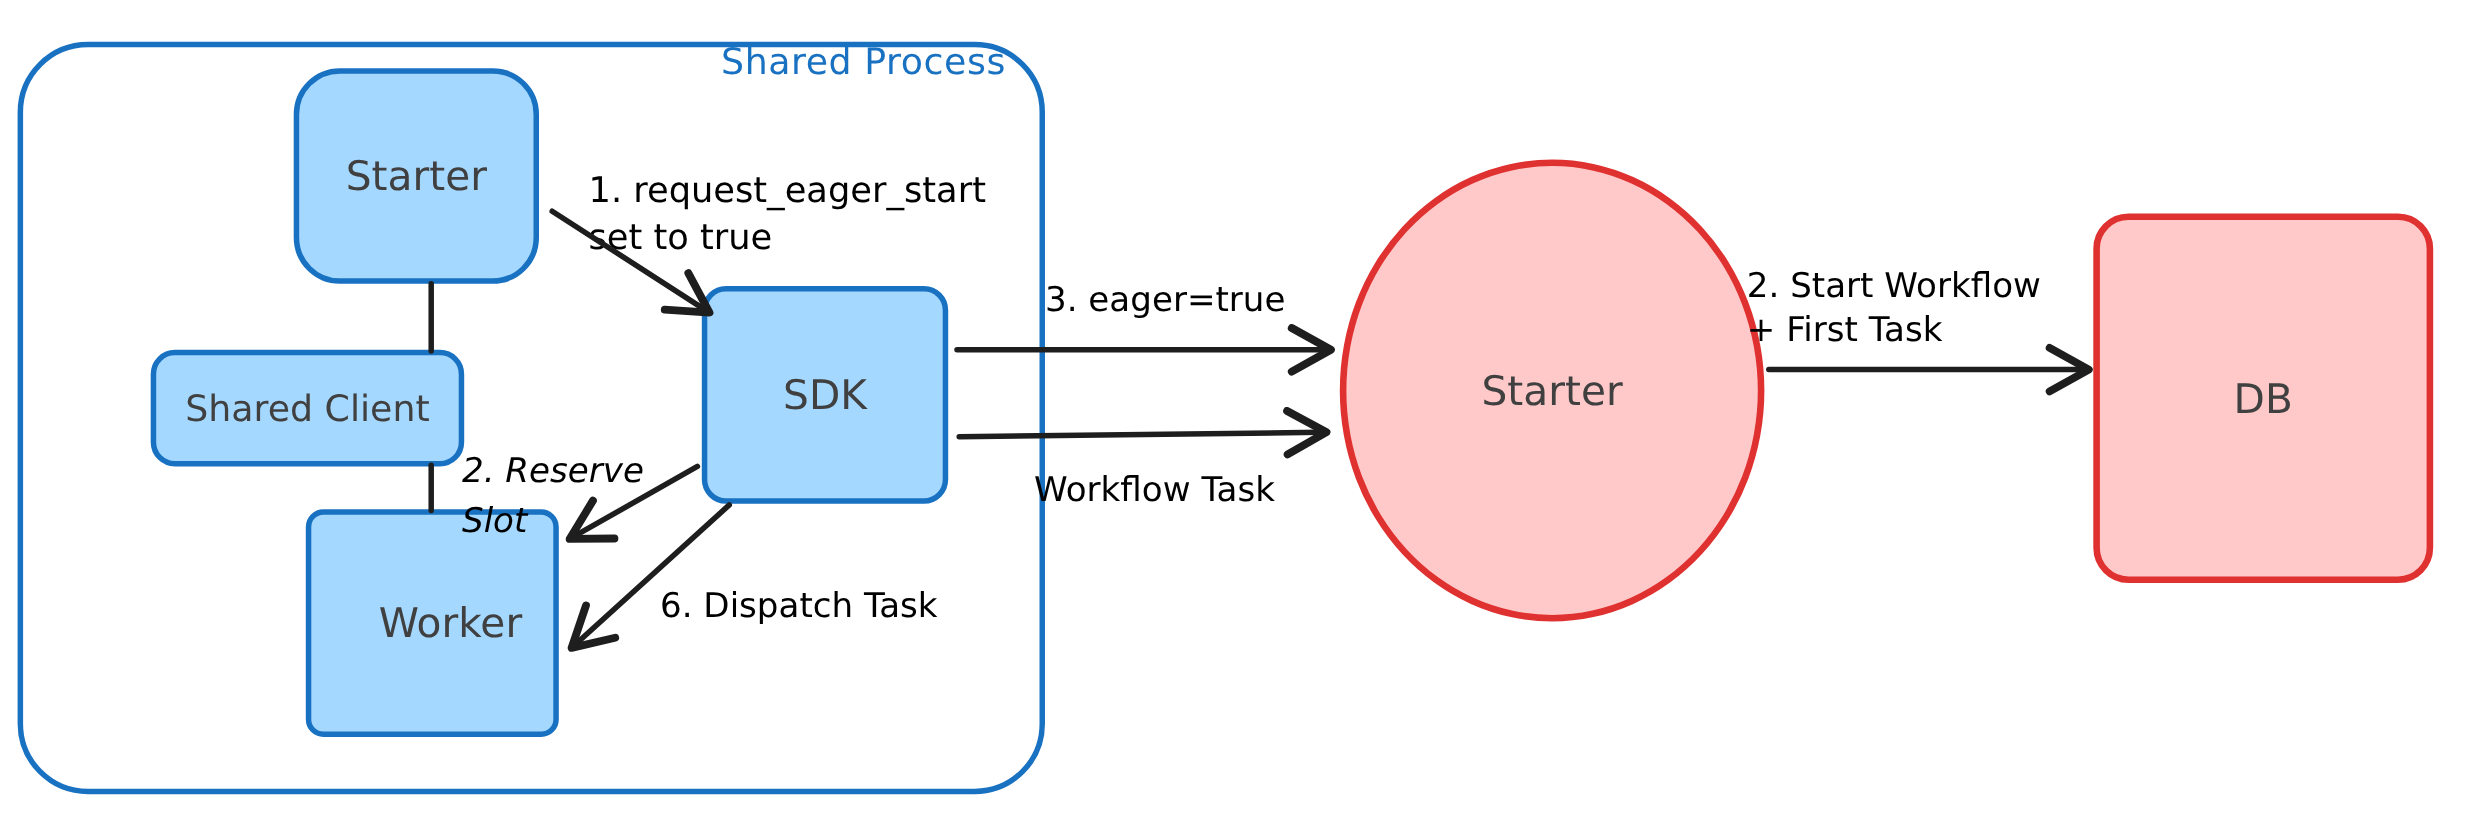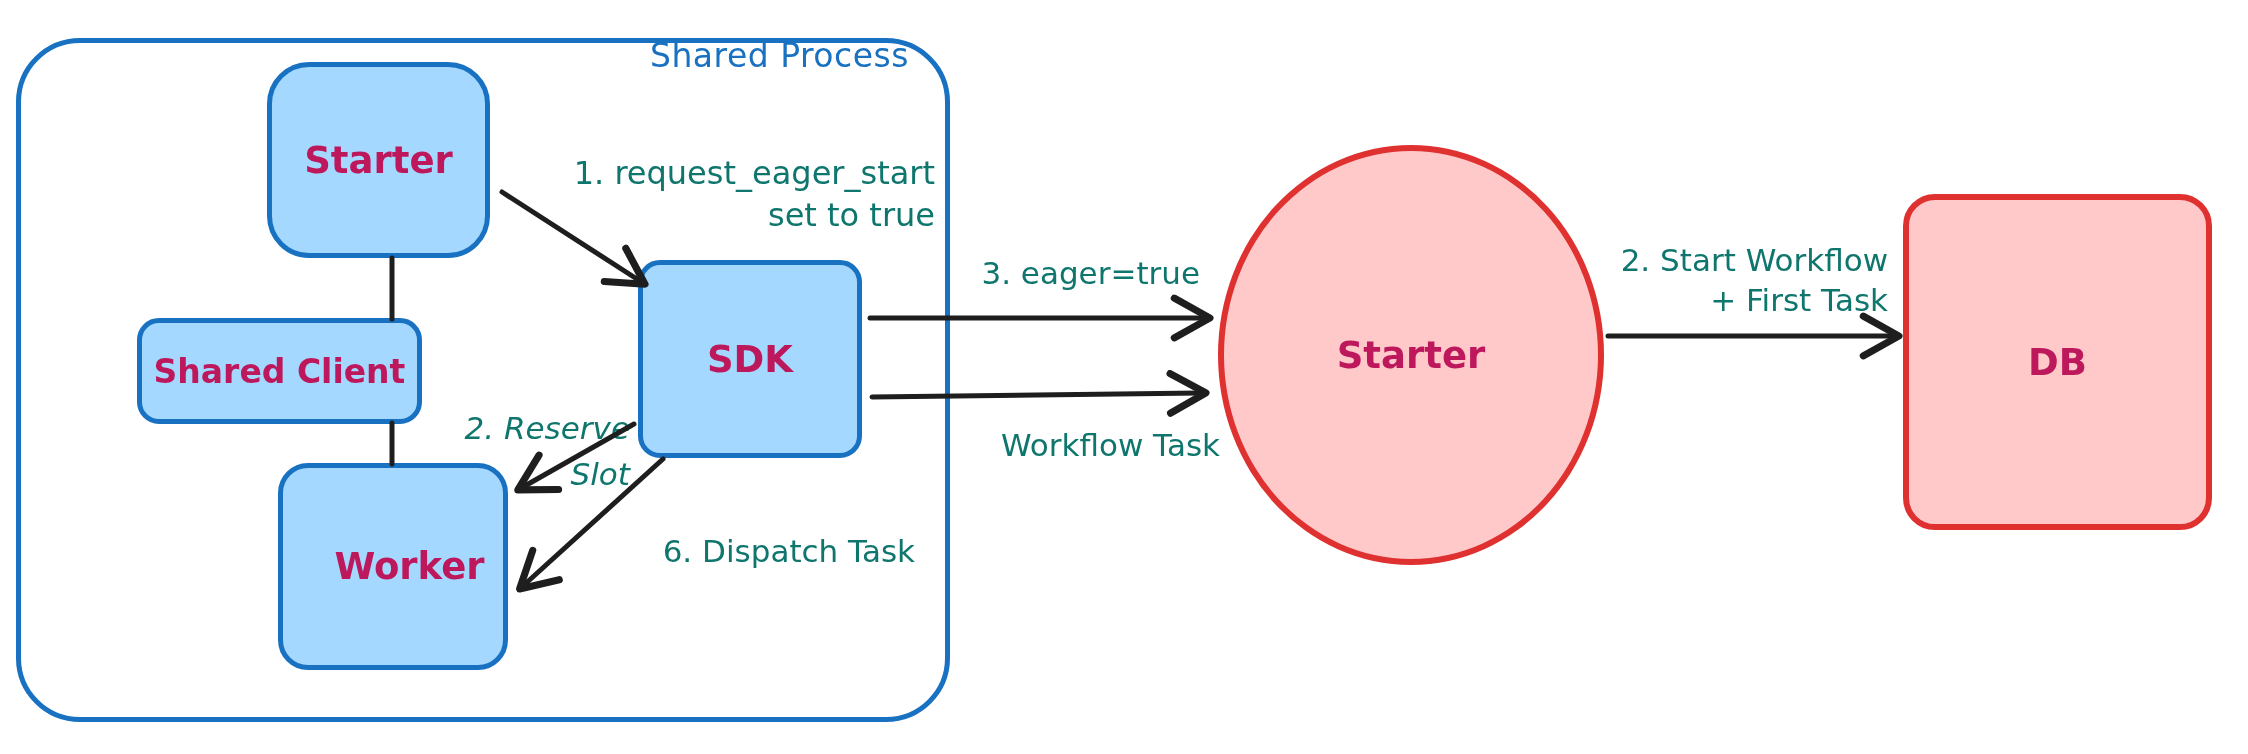--- a/index.html
+++ b/index.html
@@ -5,44 +5,44 @@
   html,body{margin:0;padding:0;background:#ffffff;}
   body{font-family:"DejaVu Sans","Liberation Sans",sans-serif;color:#1e1e1e;}
   .canvas{position:relative;width:2248px;height:754px;background:#ffffff;overflow:hidden;}
 
   
   .frame{
     position:absolute;left:16px;top:38px;width:924px;height:674px;
     border:5px solid #1971c2;border-radius:64px;background:transparent;
   }
   .frame-label{
-    position:absolute;left:650px;top:36px;width:270px;text-align:left;
+    position:absolute;left:650px;top:36px;width:270px;text-align:center;
     color:#1971c2;font-size:33px;letter-spacing:.5px;
   }
 
   
   .node{
     position:absolute;display:flex;align-items:center;justify-content:center;
     box-sizing:border-box;text-align:center;
   }
   .blue{background:#a5d8ff;border:5px solid #1971c2;}
   .red{background:#ffc9c9;border:6px solid #e03131;}
-  .node-label{font-size:37px;color:#be185d;font-weight:bold;}
+  .node-label{font-size:37px;color:#404040;}
 
   .starter{left:267px;top:62px;width:223px;height:196px;border-radius:42px;}
   .shared-client{left:137px;top:318px;width:285px;height:106px;border-radius:22px;}
   .shared-client .node-label{font-size:33px;}
-  .worker{left:278px;top:463px;width:230px;height:207px;border-radius:30px;padding-left:33px;}
+  .worker{left:278px;top:463px;width:230px;height:207px;border-radius:16px;padding-left:33px;}
   .sdk{left:638px;top:260px;width:224px;height:198px;border-radius:22px;}
   .server{left:1218px;top:145px;width:386px;height:420px;border-radius:50%;}
   .db{left:1903px;top:194px;width:309px;height:336px;border-radius:32px;}
 
   
   .note{
-    position:absolute;text-align:right;font-size:31px;color:#0f766e;
+    position:absolute;text-align:left;font-size:31px;color:#000000;
     white-space:nowrap;
   }
   .note span{display:block;}
   .n-create{left:35px;top:220px;width:240px;line-height:38px;}
   .n-request{left:535px;top:152px;width:400px;line-height:42px;font-size:32px;}
   .n-reserve{left:420px;top:405px;width:210px;line-height:46px;font-style:italic;}
   .n-dispatch{left:600px;top:533px;width:315px;}
   .n-eager{left:950px;top:255px;width:250px;}
   .n-firstwft{left:940px;top:425px;width:280px;line-height:40px;}
   .n-startwf{left:1588px;top:240px;width:300px;line-height:40px;}

